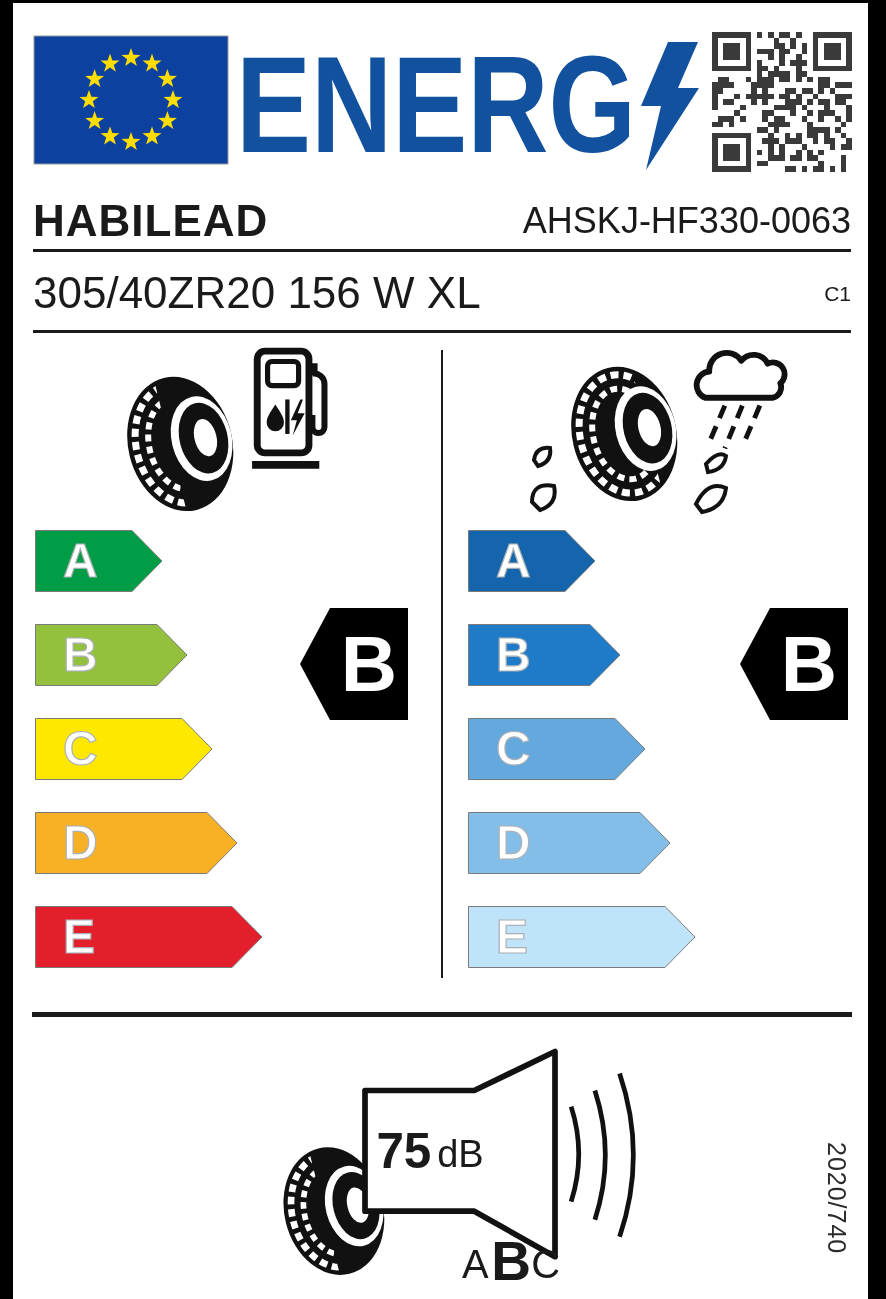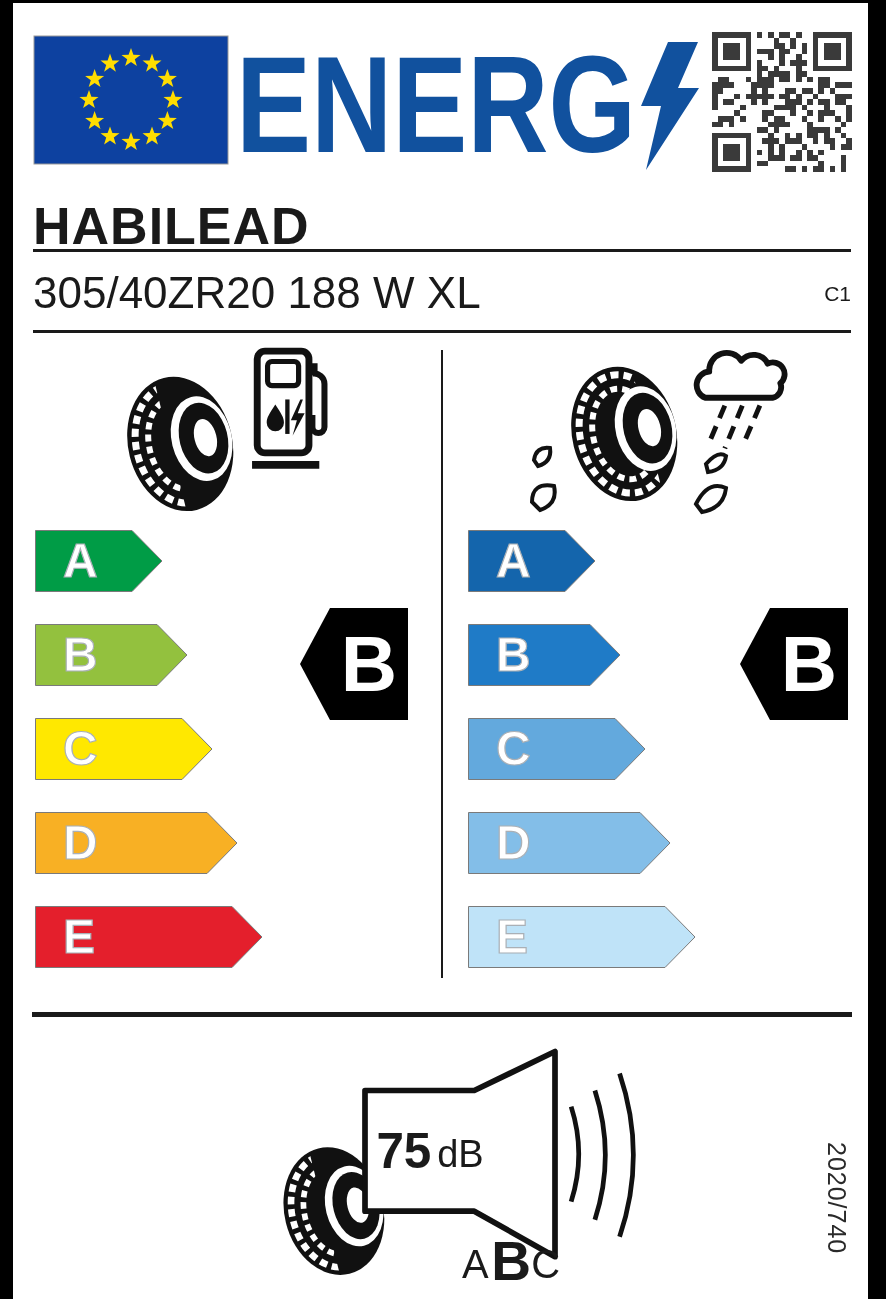--- a/index.html
+++ b/index.html
@@ -8,21 +8,21 @@
   .abs{position:absolute;}
   
   .border-left{left:0;top:0;width:13px;height:1299px;background:#000;}
   .border-right{right:0;top:0;width:18px;height:1299px;background:#000;}
   .border-top{left:0;top:0;width:886px;height:3px;background:#000;}
   
   .flag{left:33px;top:35px;}
   .logo{left:236px;top:40px;}
   .qr{left:712px;top:32px;}
   
-  .brand{left:33px;top:196px;font-size:52px;font-weight:bold;letter-spacing:1px;}
+  .brand{left:33px;top:196px;font-size:44px;font-weight:bold;letter-spacing:1px;}
   .model{right:35px;top:200px;font-size:36px;}
   .rule1{left:33px;top:249px;width:818px;height:3px;background:#1a1a1a;}
   .size{left:33px;top:268px;font-size:44px;}
   .tclass{right:35px;top:282px;font-size:21px;}
   .rule2{left:33px;top:330px;width:818px;height:3px;background:#1a1a1a;}
   .vdivider{left:441px;top:350px;width:2px;height:628px;background:#1a1a1a;}
   .rule3{left:32px;top:1012px;width:820px;height:5px;background:#1a1a1a;}
   
   .tire-left{left:118px;top:362px;}
   .pump{left:252px;top:346px;}
@@ -278,23 +278,24 @@
         <rect x="20" y="2" width="3" height="3"></rect>
         <rect x="0" y="18" width="7" height="1"></rect>
         <rect x="0" y="24" width="7" height="1"></rect>
         <rect x="0" y="19" width="1" height="5"></rect>
         <rect x="6" y="19" width="1" height="5"></rect>
         <rect x="2" y="20" width="3" height="3"></rect>
       </g>
   </svg>
 
   <div class="abs brand">HABILEAD</div>
+  <div class="abs model">AHSKJ-HF330-0063</div>
   <div class="abs rule1"></div>
 
-  <div class="abs size">305/40ZR20 188 W XL</div>
+  <div class="abs size">305/40ZR20 156 W XL</div>
   <div class="abs tclass">C1</div>
   <div class="abs rule2"></div>
 
   <div class="abs vdivider"></div>
 
   <svg class="abs tire-left" width="140" height="160" viewBox="0 0 140 160">
     <defs>
         <clipPath id="tcA">
           <rect x="0" y="0" width="52" height="160"></rect>
         </clipPath>

